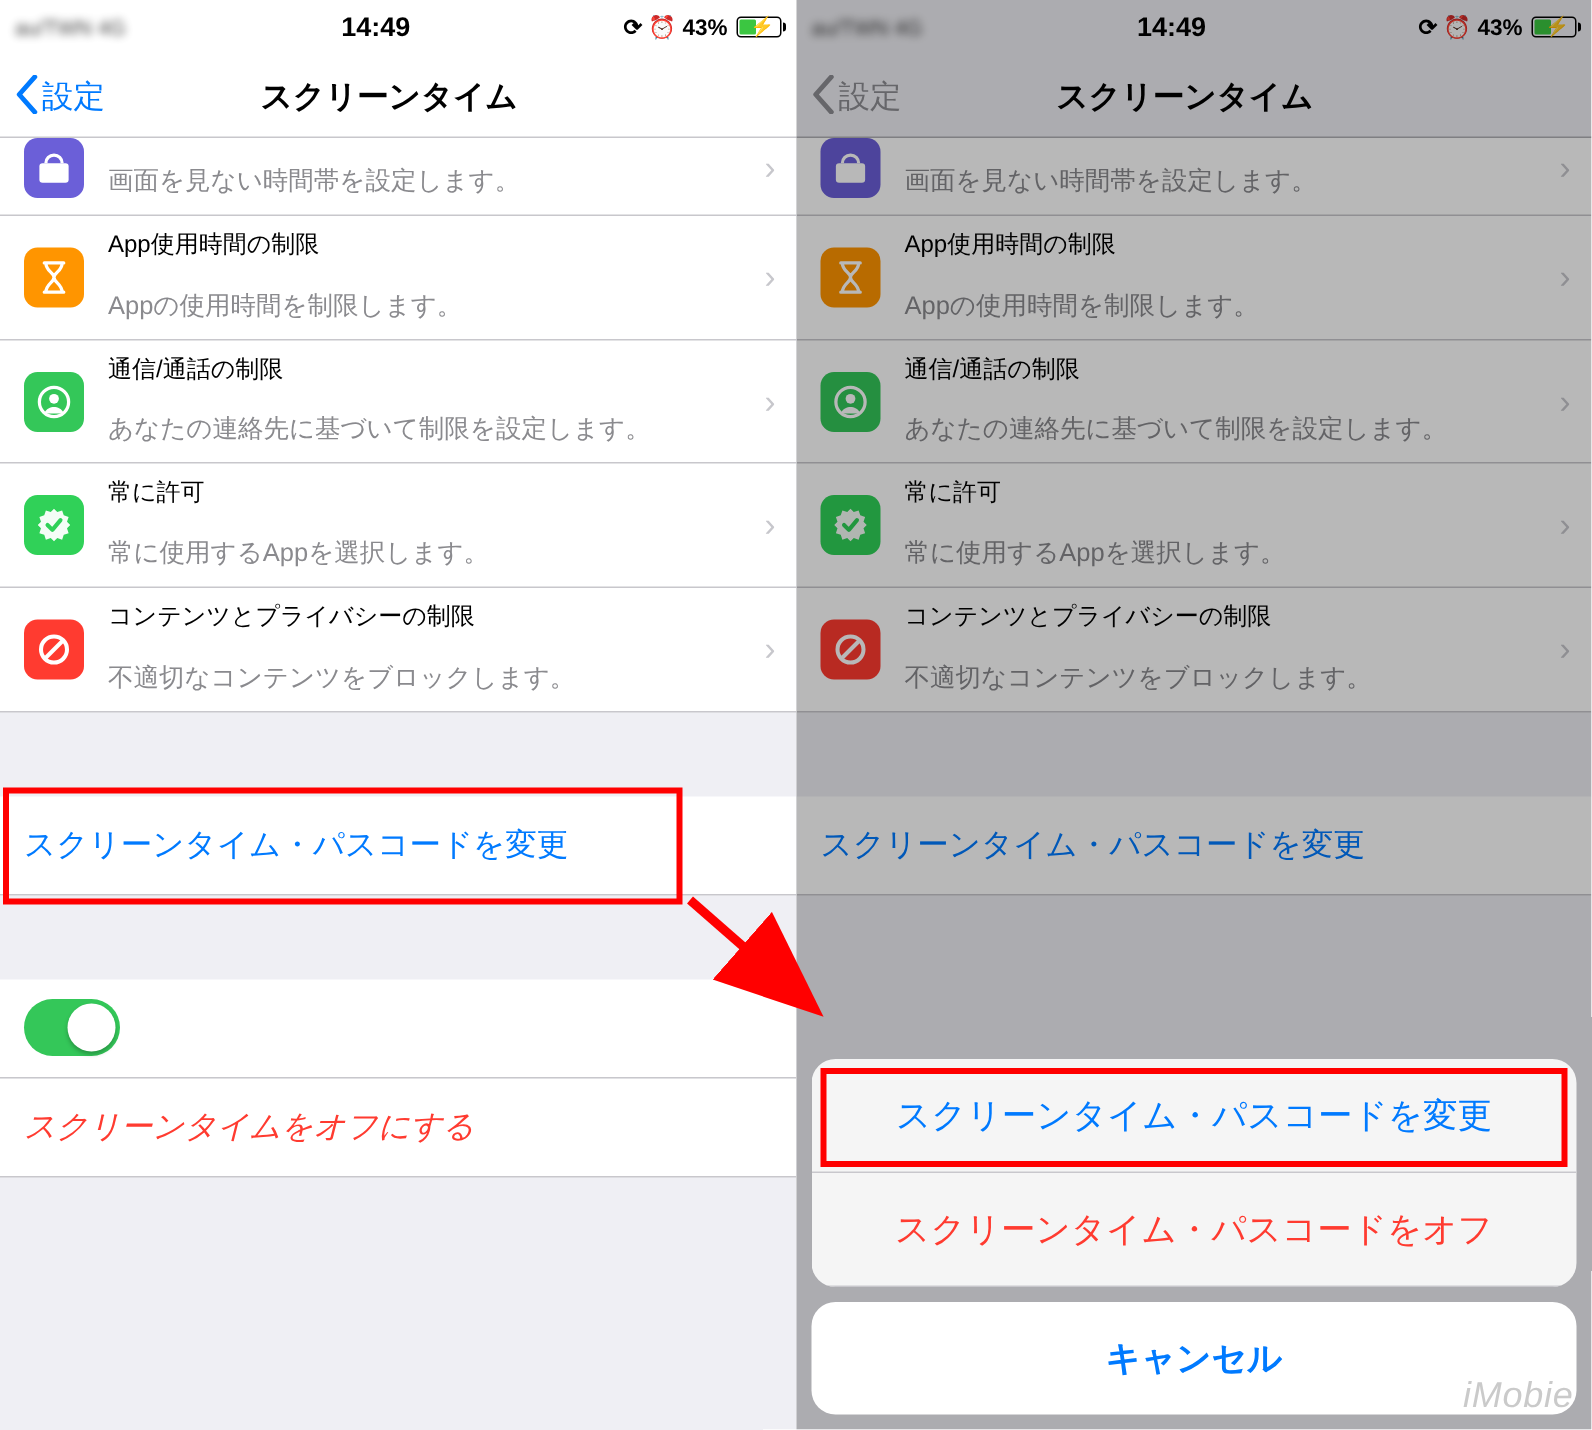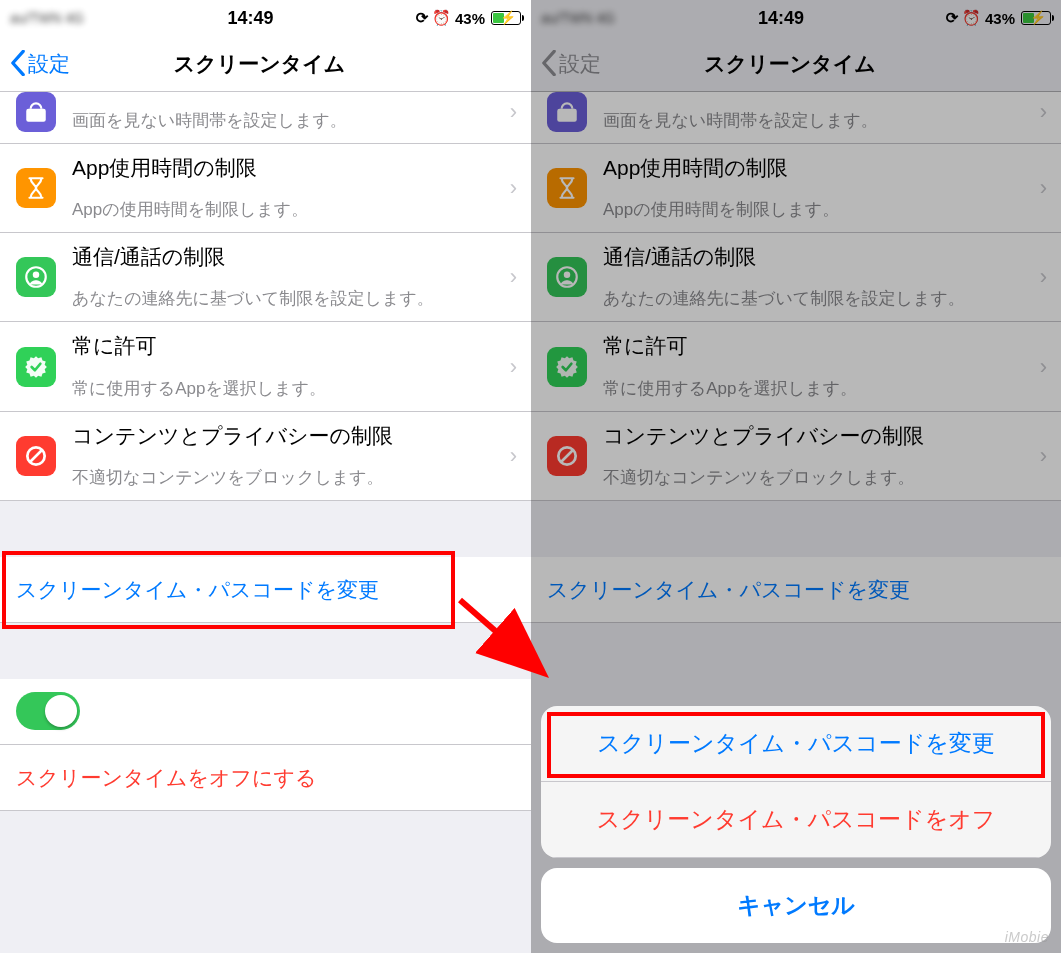--- a/index.html
+++ b/index.html
@@ -51,21 +51,21 @@
     display:flex; align-items:center; min-height:78px; padding: 10px 14px 10px 16px;
     border-bottom: 0.5px solid #c8c7cc; position:relative;
   }
   .cell.partial { min-height:44px; padding-top:0; border-top:none; }
   .cell:last-child { border-bottom: 0.5px solid #c8c7cc; }
   .cell .icon {
     width: 40px; height:40px; border-radius:9px; display:flex; align-items:center; justify-content:center;
     margin-right: 16px; flex-shrink:0;
   }
   .cell .text { flex:1; }
-  .cell .title { font-size:21px; color:#000; line-height:1.3; }
+  .cell .title { font-size:16px; color:#000; line-height:1.3; }
   .cell .sub { font-size:17px; color:#8a8a8e; line-height:1.35; margin-top:18px; }
   .cell .chev { color:#c7c7cc; font-size:22px; margin-left:8px; }
   .cell.link .title { color:#007aff; font-size:21px; }
   .cell.linkred .title { color:#ff3b30; font-size:21px; }
   .spacer { height: 56px; background:#efeff4; }
   .spacer-sm { height: 50px; background:#efeff4; }
   .footer-note { font-size:15px; color:#6d6d72; padding: 10px 16px 16px; line-height:1.45; }
 
   .switch {
     width: 64px; height:38px; background:#34c759; border-radius:20px; position:relative; flex-shrink:0;
@@ -100,21 +100,21 @@
   .sheet-btn:last-child { border-bottom:none; }
   .sheet-btn.blue { color:#007aff; }
   .sheet-btn.red { color:#ff3b30; }
   .sheet-btn.cancel { font-weight:600; color:#007aff; }
   .sheet-cancel { background:#fff; border-radius:16px;font-family:Liberation Serif, serif; }
 
   
   .arrow-svg { position:absolute; z-index:20; pointer-events:none; }
 
   .watermark {
-    position:absolute; right:12px; bottom:8px; font-size:14px; font-style:italic;
+    position:absolute; right:12px; bottom:8px; font-size:24px; font-style:italic;
     color: rgba(150,150,150,0.5); font-weight:500; z-index:30; letter-spacing:0.5px;
   }
 
   .icon svg { width: 26px; height:26px; }
   .icon.purple { background:#6b5fd8; }
   .icon.orange { background:#ff9500; }
   .icon.green  { background:#34c759; }
   .icon.green2 { background:#30d158; }
   .icon.red    { background:#ff3b30; }
 </style>
@@ -237,21 +237,21 @@
 
       <div class="group">
         <div class="cell" style="min-height:66px;">
           <div class="switch">
               <div class="knob"></div>
             </div>
         </div>
       </div>
 
       <div class="group">
-        <div class="cell linkred" style="min-height:66px;">
+        <div class="cell linkred" style="min-height:66px;font-style:italic;">
           <div class="text">
               <div class="title">スクリーンタイムをオフにする</div>
             </div>
         </div>
       </div>
       <div style="height:30px; background:#efeff4;"></div>
     </div>
   </div>
 
   <div class="phone right" style="background:#efeff4;">

